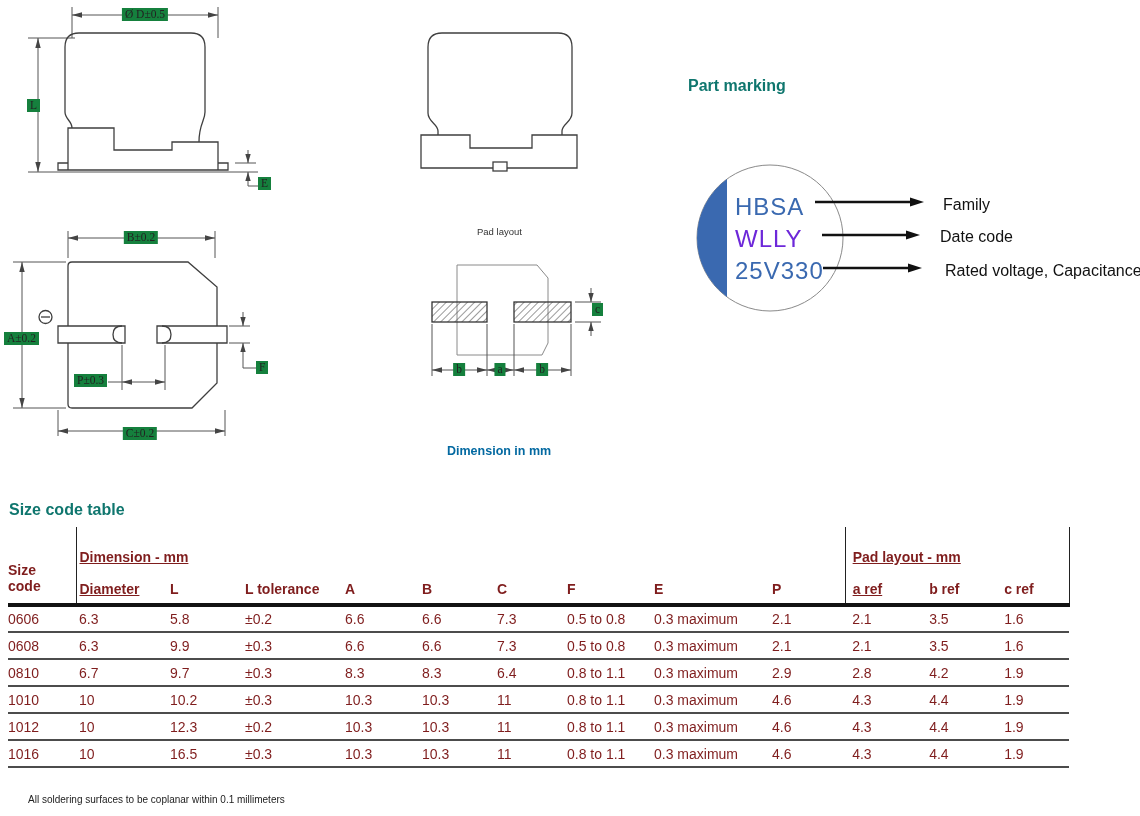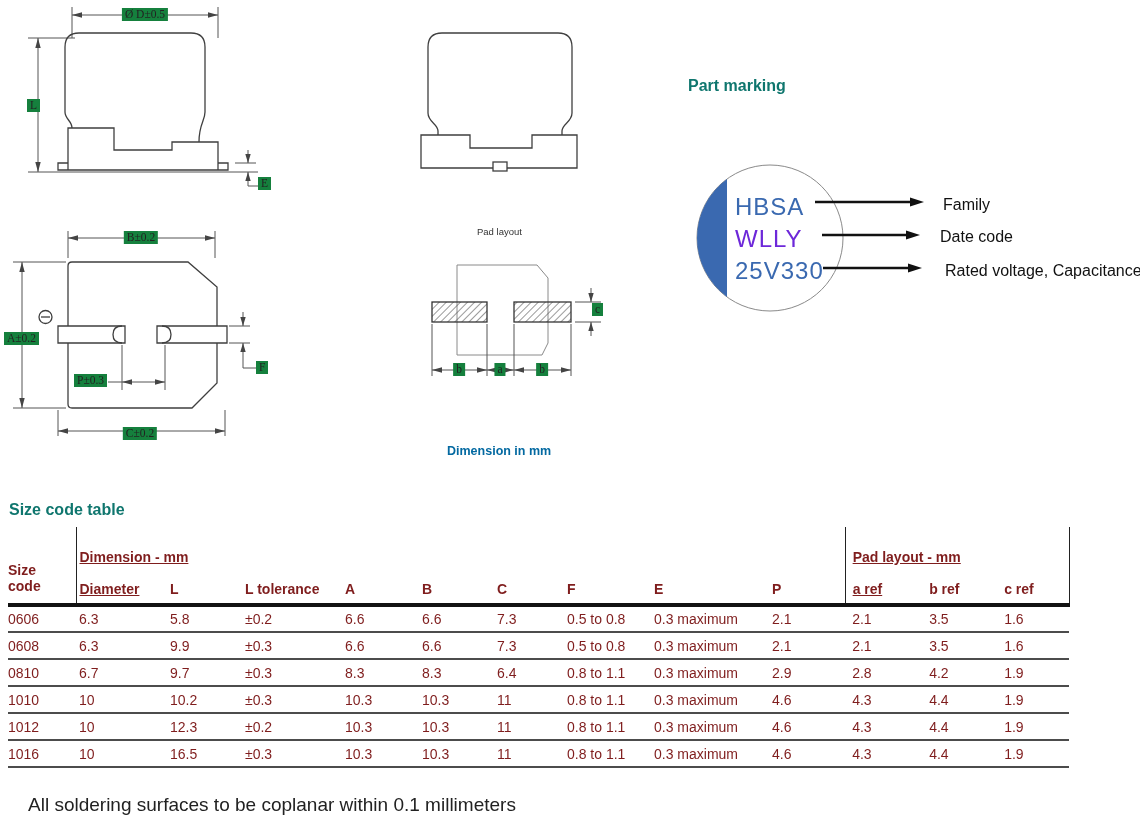--- a/index.html
+++ b/index.html
@@ -32,21 +32,21 @@
   #size-table th.sizecode { vertical-align:bottom; padding-bottom:5px; line-height:16px; }
   .vl-l { border-left:1.5px solid #222;text-decoration:underline; }
   .vl-r { border-right:1.5px solid #222; }
   #size-table tr.cols th, #size-table th.sizecode { border-bottom:4.5px solid #121212; }
   #size-table tbody td {
     height:27px; vertical-align:middle; padding:0;
     border-bottom:2px solid #4c4c4c;
   }
   .pad-s { padding-left:3px !important; }
   .pad-m { padding-left:7px !important; }
-  .footer-note { position:absolute; font-size:19px; color:#222; white-space:nowrap; }
+  .footer-note { position:absolute; font-size:10px; color:#222; white-space:nowrap; }
 
   
   .ln   { stroke:#3f3f3f; stroke-width:1.3; fill:none; }
   .lnth { stroke:#8a8a8a; stroke-width:1;   fill:none; }
   .dim  { stroke:#555;    stroke-width:1;   fill:none; }
   .ah   { fill:#444; stroke:none; }
   .wht  { fill:#fff; }
 </style>
 </head>
 <body>

